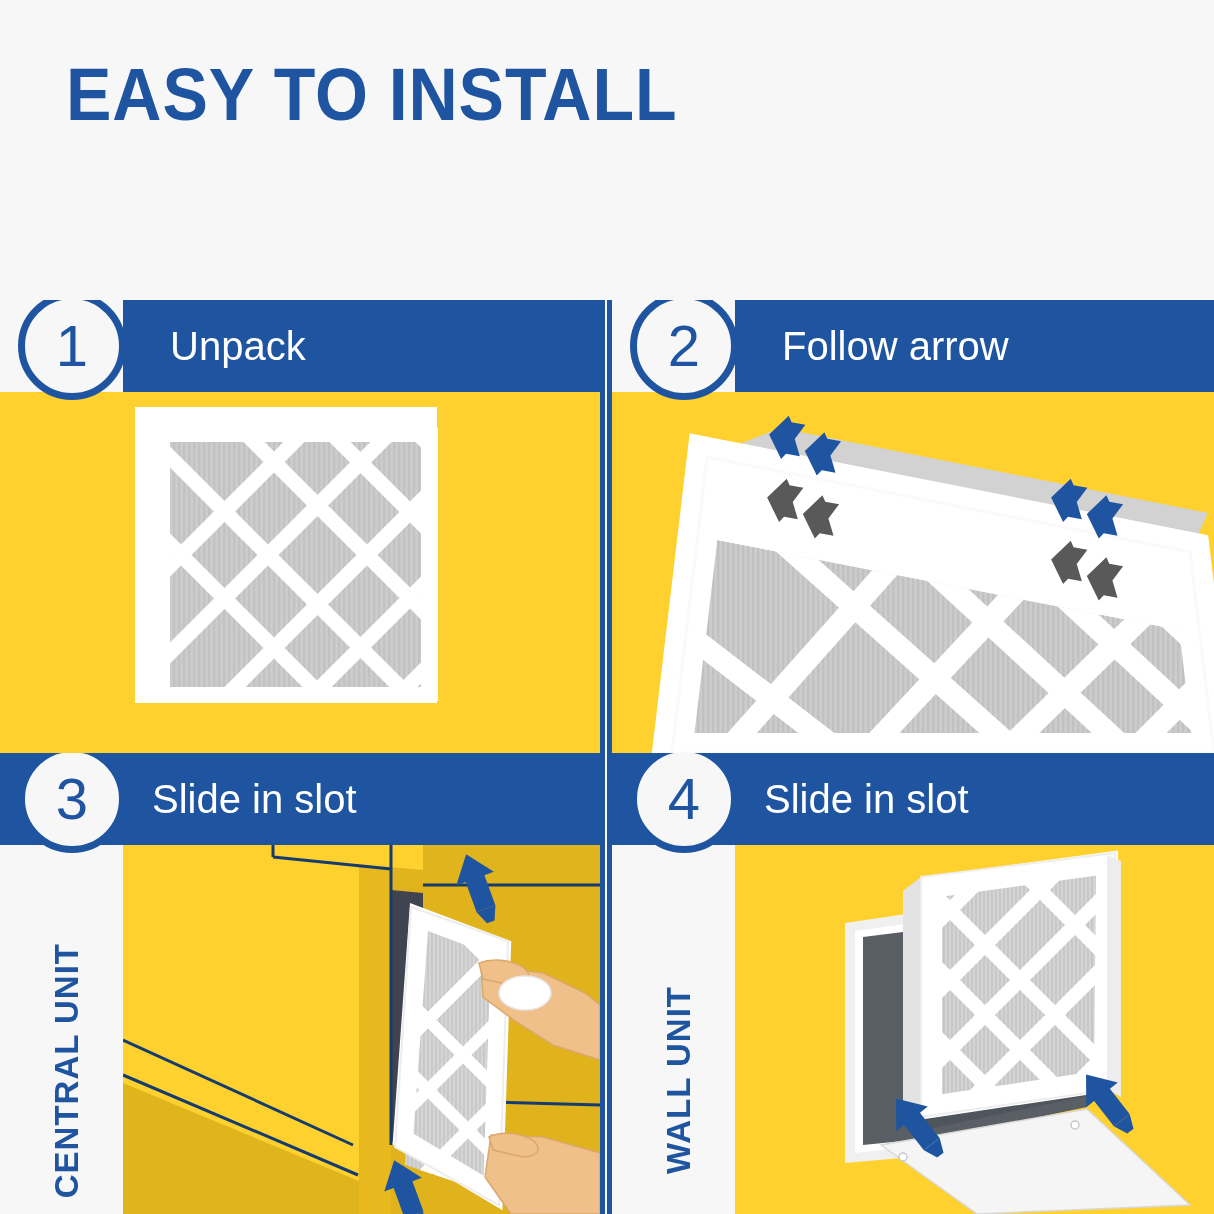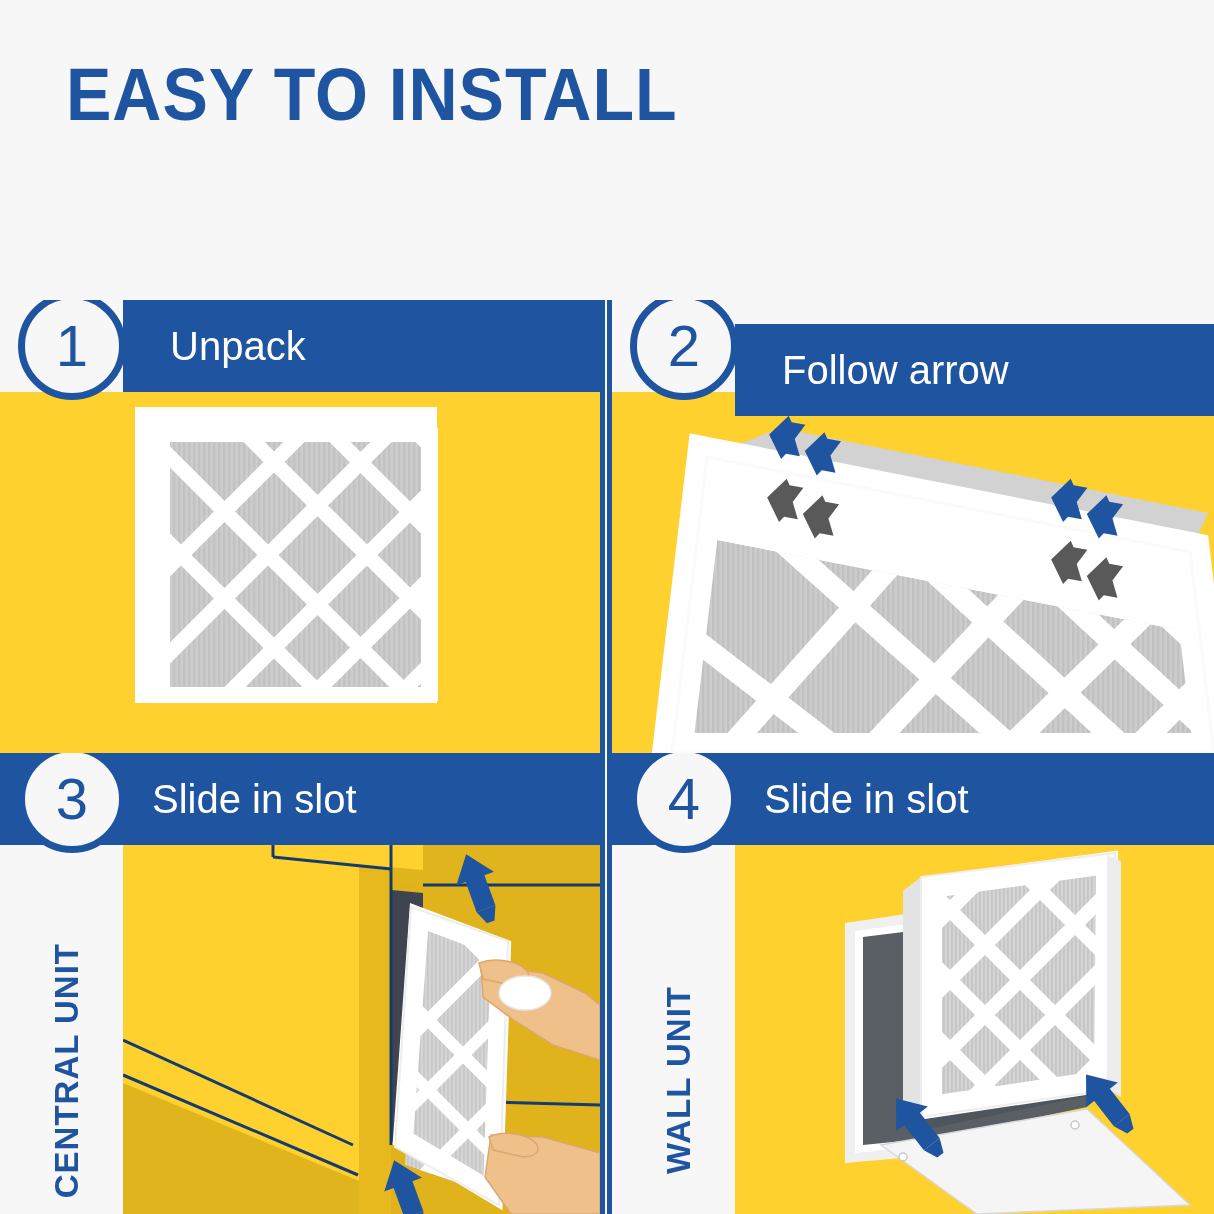--- a/index.html
+++ b/index.html
@@ -47,21 +47,21 @@
 
   .panel-header {
     position: absolute;
     left: 0;
     top: 0;
     width: 100%;
     height: 92px;
     background: #1f55a0;
   }
   #panel-1 .panel-header { left: 123px; width: 477px; }
-  #panel-2 .panel-header { left: 123px; width: 479px; margin-top: 24px; }
+  #panel-2 .panel-header { left: 123px; width: 479px; }
   #panel-3 .panel-header { left: 0px;   width: 600px; }
   #panel-4 .panel-header { left: 0px;   width: 602px; }
 
   .panel-header-label {
     position: absolute;
     left: 47px;
     top: 50%;
     transform: translateY(-50%);
     color: #ffffff;
     font-size: 40px;

